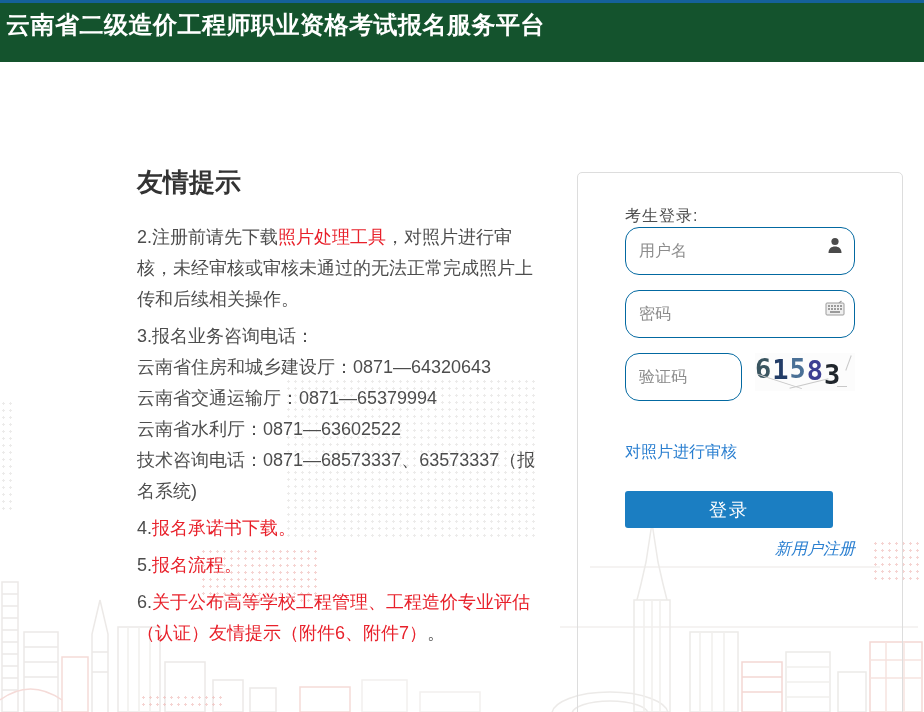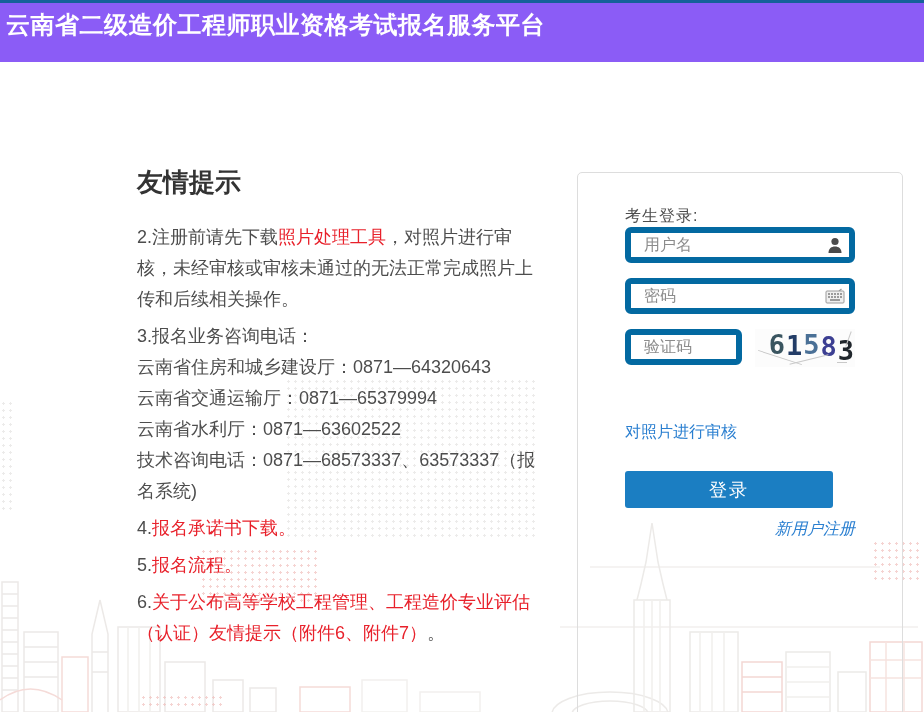--- a/index.html
+++ b/index.html
@@ -5,21 +5,21 @@
   * { margin:0; padding:0; box-sizing:border-box; }
   html,body { width:924px; height:712px; }
   body {
     position:relative; overflow:hidden; background:#fff;
     font-family:"Liberation Sans","DejaVu Sans",sans-serif;
   }
 
   
   .header {
     position:absolute; left:0; top:0; width:924px; height:62px;
-    background:#8b5cf6; border-top:3px solid #15619a; z-index:2;
+    background:#14532d; border-top:3px solid #15619a; z-index:2;
   }
   .header h1 {
     color:#fff; font-size:24px; font-weight:bold;
     padding:6px 0 0 6px; letter-spacing:0.5px; white-space:nowrap;
   }
 
   
   .skyline { position:absolute; left:0; bottom:0; width:924px; height:230px; z-index:0; }
   .dots { position:absolute; z-index:0;
     background-image:radial-gradient(circle,#d9d7d5 1px,transparent 1.4px);
@@ -40,33 +40,33 @@
 
   
   .panel {
     position:absolute; left:577px; top:172px; width:326px; height:600px;
     border:1px solid #ddd; border-radius:5px; background:transparent; z-index:1;
     padding:33px 47px 0 47px;
   }
   .panel h3 { font-size:16px; color:#4d4d4d; font-weight:normal; letter-spacing:1px; }
   .field { position:relative; margin-bottom:15px; }
   .field input {
-    width:230px; height:36px; border:6px solid #0369a1; border-radius:6px;
+    width:230px; height:48px; border:1px solid #0369a1; border-radius:14px;
     padding:0 34px 0 13px; font-size:16px; color:#333; outline:none;
     font-family:"Liberation Sans","DejaVu Sans",sans-serif; background:#fff;
   }
   .field input::placeholder { color:#8c8c8c; opacity:1; }
   .field .icon { position:absolute; right:10px; top:10px; width:20px; height:16px; }
-  .cap-row { display:flex; align-items:flex-start; margin-bottom:14px; }
+  .cap-row { display:flex; align-items:flex-start; margin-bottom:0; }
   .cap-row input { width:117px; padding:0 13px; }
   .captcha-box {
     position:relative; width:100px; height:38px; margin-left:13px; overflow:hidden;
     background:#fcfcfc; cursor:pointer;
     font-family:"DejaVu Sans Mono","Liberation Mono",monospace;
-    font-weight:bold; font-size:27px; line-height:32px; text-align:right; letter-spacing:1px;
+    font-weight:bold; font-size:27px; line-height:32px; text-align:left; letter-spacing:1px;
   }
   .captcha-box .noise { position:absolute; background:#c9c9c9; }
   .n1 { width:46px; height:1px; left:2px;  top:28px; transform:rotate(18deg); }
   .n2 { width:40px; height:1px; left:34px; top:30px; transform:rotate(-14deg); }
   .n3 { width:1px;  height:16px; left:93px; top:2px; transform:rotate(20deg); background:#b5b5b5; }
   .n4 { width:10px; height:1px; left:82px; top:33px; background:#9a9a9a; }
   .forgot { display:inline-block; margin-top:41px; color:#2a7fd0; font-size:16px; text-decoration:none; cursor:pointer; }
   .login-btn {
     display:block; width:208px; height:37px; margin-top:28px;
     background:#1b7ec2; color:#fff; font-size:18px; letter-spacing:2px;

